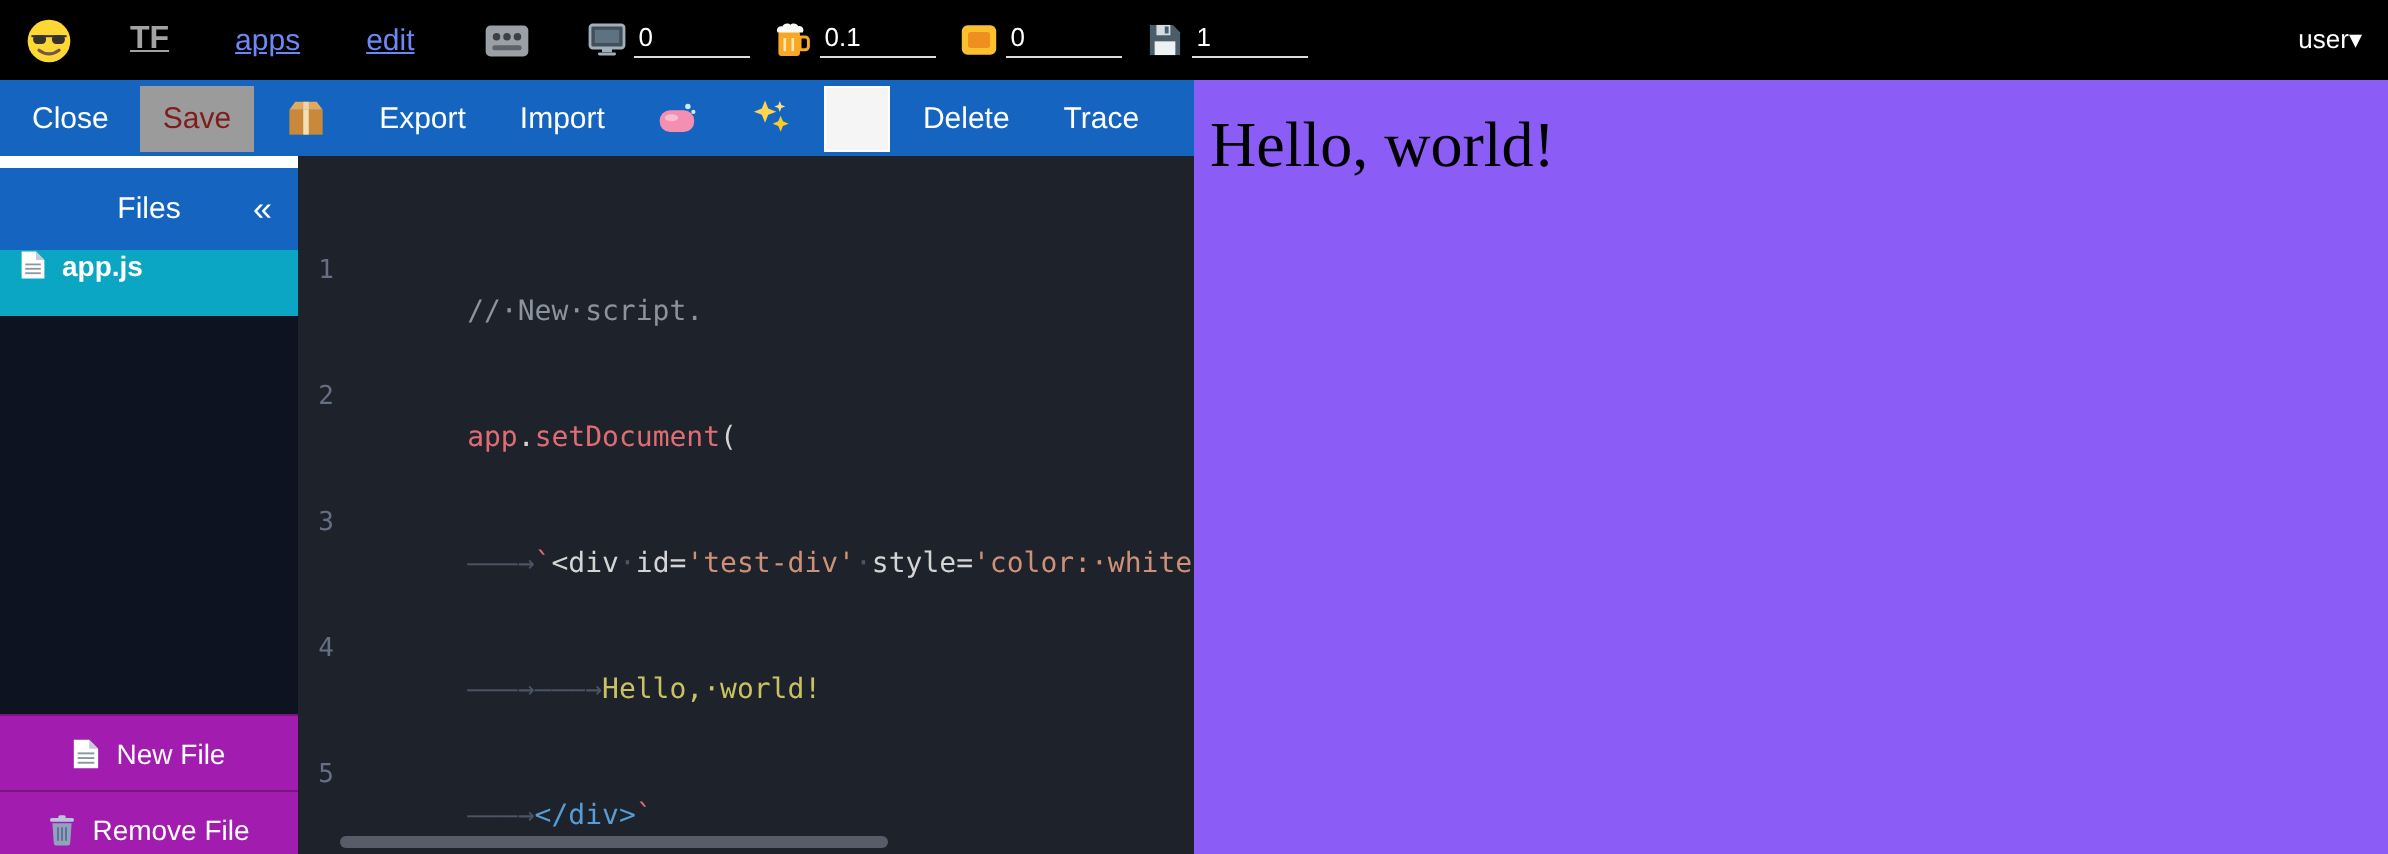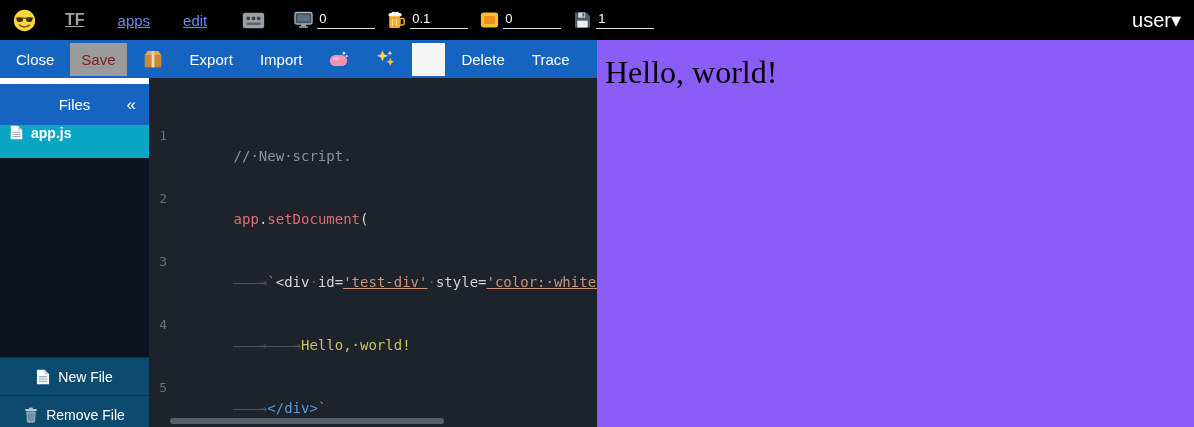--- a/index.html
+++ b/index.html
@@ -10,47 +10,47 @@
   
   .topbar { position:absolute; top:0; left:0; width:1194px; height:40px; background:#000; display:flex; align-items:center; color:#fff; }
   .logo { margin-left:13px; width:23px; height:23px; cursor:pointer; flex:0 0 auto; }
   .brand { margin-left:29px; font-weight:bold; font-size:16px; color:#a3a3a3; text-decoration:underline; }
   .navlink { margin-left:33px; font-size:15px; color:#6f86f5; text-decoration:underline; }
   .console-btn { margin-left:35px; width:23px; height:19px; cursor:pointer; flex:0 0 auto; }
   .meter { margin-left:29px; display:flex; align-items:flex-end; gap:4px; }
   .meter + .meter { margin-left:12px; }
   .meter .micon { width:19px; height:18px; flex:0 0 auto; }
   .meter input { width:58px; background:transparent; border:none; border-bottom:1px solid #dcdcdc; color:#fff; font-size:13px; font-family:"Liberation Sans","DejaVu Sans",sans-serif; padding:0 0 2px 2px; outline:none; }
-  .user { margin-left:auto; margin-right:13px; font-size:20px; cursor:pointer; }
+  .user { margin-left:auto; margin-right:13px; font-size:13px; cursor:pointer; }
 
   
   .toolbar { position:absolute; top:40px; left:0; width:597px; height:38px; background:#1565c0; display:flex; align-items:center; padding-left:0; }
   .tbtn { height:33px; padding:0 11px; margin-left:5px; background:transparent; border:none; color:#fff; font-size:15px; font-family:inherit; cursor:pointer; display:flex; align-items:center; justify-content:center; }
   .tbtn.active { background:#9b9b9b; color:#7f1d1d; }
   .tbtn .bicon { width:20px; height:20px; display:block; }
   .tbtn.blank { background:#f5f5f5; width:33px; padding:0; border:1px solid #ffffff; }
 
   
   .sidebar { position:absolute; top:84px; left:0; width:149px; height:349px; background:#0d1320; }
   .files-header { height:41px; background:#1565c0; color:#fff; display:flex; align-items:center; justify-content:center; position:relative; font-size:15px; }
   .collapse { position:absolute; right:13px; top:50%; transform:translateY(-50%); font-size:17px; cursor:pointer; }
   .file-item { height:33px; background:#0ca6c5; color:#fff; display:flex; align-items:flex-start; padding-left:10px; gap:8px; font-weight:bold; font-size:14px; cursor:pointer; }
   .file-item .fic { width:13px; height:15px; flex:0 0 auto; }
   .file-actions { position:absolute; bottom:0; left:0; width:100%; }
-  .file-action { height:38px; background:#0c4a6e; color:#fff; display:flex; align-items:center; justify-content:center; gap:8px; font-size:14px; cursor:pointer; border-top:1px solid rgba(0,0,0,0.25); }
+  .file-action { height:38px; background:#a21caf; color:#fff; display:flex; align-items:center; justify-content:center; gap:8px; font-size:14px; cursor:pointer; border-top:1px solid rgba(0,0,0,0.25); }
   .file-action .aic { width:14px; height:16px; flex:0 0 auto; }
 
   
   .editor { position:absolute; top:78px; left:149px; width:448px; height:349px; background:#1e222a; font-family:"DejaVu Sans Mono","Liberation Mono",monospace; font-size:14px; line-height:21px; padding-top:5px; overflow:hidden; white-space:pre; }
   .code-line { display:flex; height:21px; cursor:text; }
   .gutter { flex:0 0 30px; text-align:right; padding-right:12px; color:#667084; font-size:13px; }
   .line-text { padding-left:4px; }
   .tok-comment { color:#8b949e; }
   .tok-red     { color:#e06c75; }
-  .tok-orange  { color:#ce9178;text-decoration:underline; }
+  .tok-orange  { color:#ce9178; }
   .tok-yellow  { color:#c9c163; }
   .tok-blue    { color:#569cd6; }
   .tok-plain   { color:#d4d4d4; }
   .tok-tab, .tok-ws { color:#4c5565; }
   .hscroll { position:absolute; bottom:3px; left:21px; width:274px; height:6px; background:#575d68; border-radius:3px; cursor:pointer; }
 
   
   .preview { position:absolute; top:40px; left:597px; width:597px; height:387px; background:#8b5cf6; }
   .preview-text { margin:14px 0 0 8px; font-family:"Liberation Serif","DejaVu Serif",serif; font-size:32px; font-weight:400; color:#000; }
 </style>

